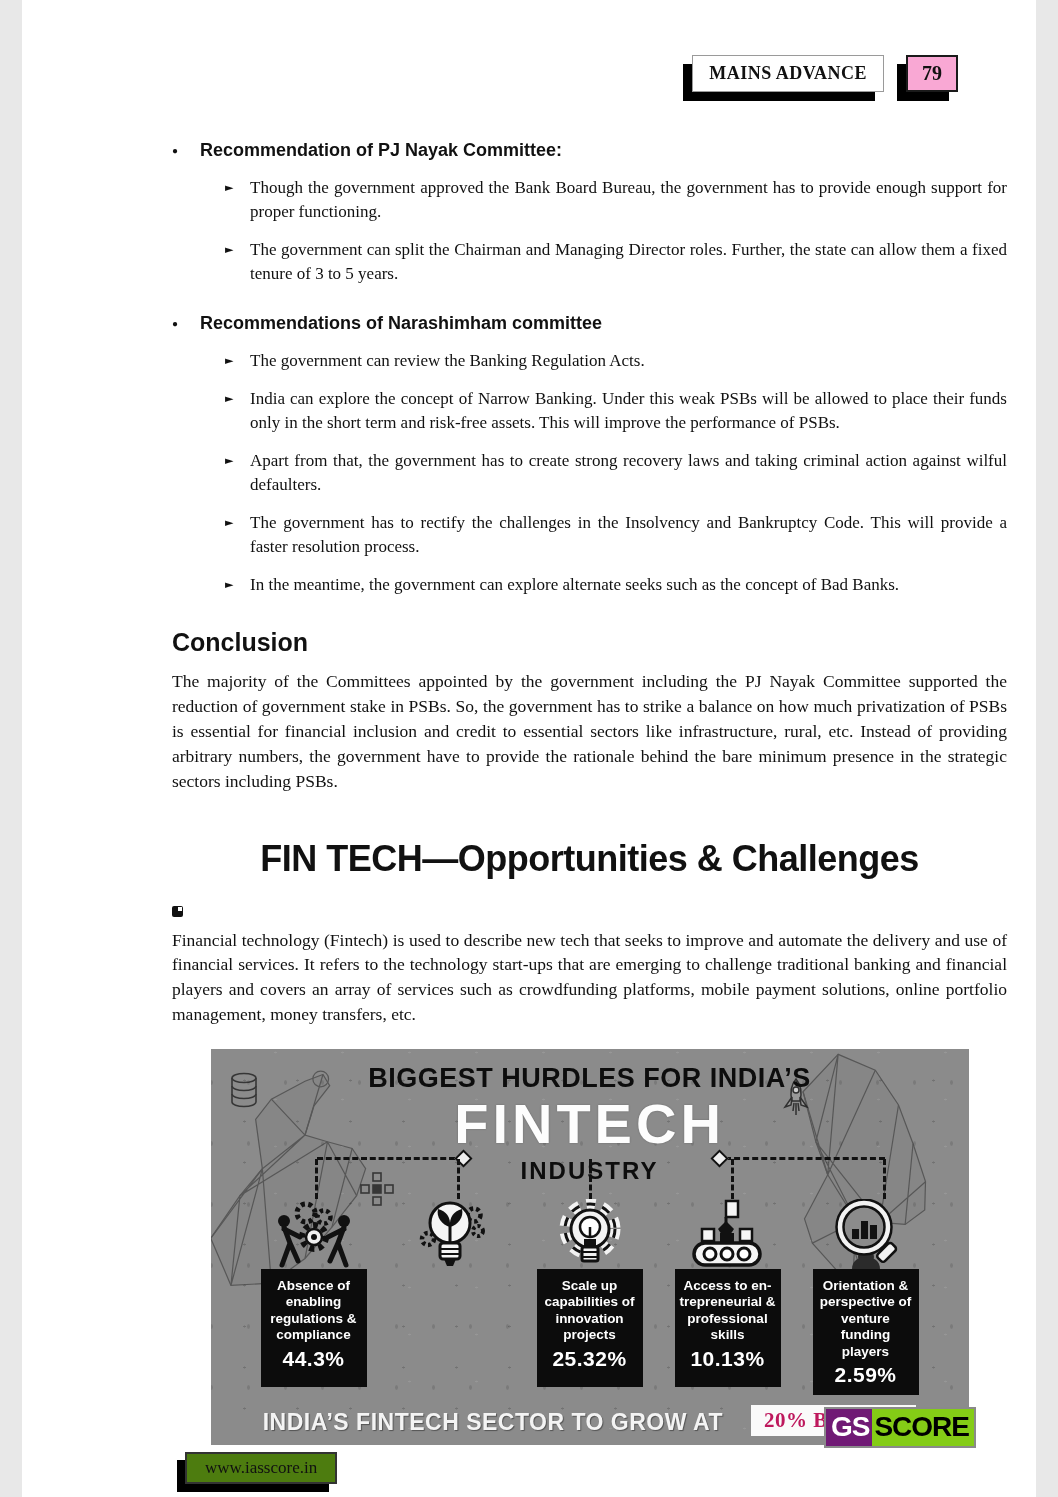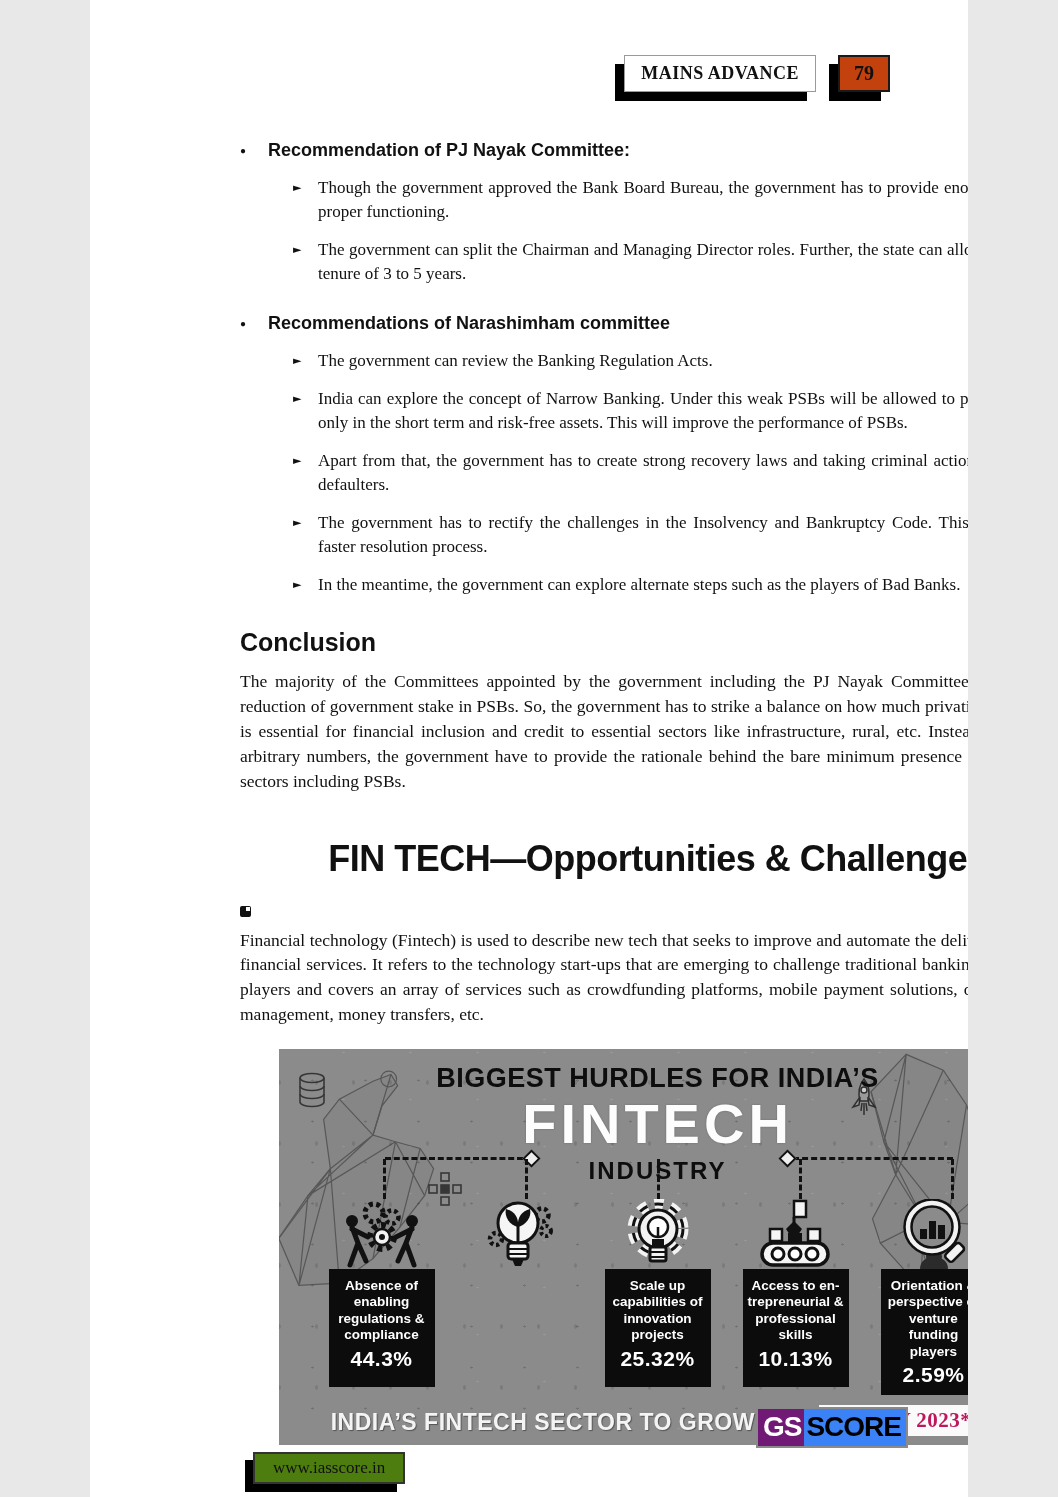--- a/index.html
+++ b/index.html
@@ -1,24 +1,24 @@
 <!DOCTYPE html>
 <html><head>
 <meta charset="utf-8">
 <style>
   html,body{margin:0;padding:0;background:#e8e8e8;}
-  .page{position:relative;width:878px;height:1497px;background:#ffffff;margin:0 auto;
+  .page{position:relative;width:1014px;height:1497px;background:#ffffff;margin:0 auto;
         font-family:"Liberation Serif",serif;color:#111;overflow:hidden;}
 
   
   .hdr{position:absolute;top:55px;right:78px;display:flex;gap:22px;align-items:flex-start;}
   .hdr-badge{background:#fff;border:1px solid #9a9a9a;box-shadow:-9px 9px 0 #000;
              padding:7px 16px;font-family:"Liberation Serif",serif;font-weight:bold;
              font-size:18px;letter-spacing:.5px;}
-  .hdr-page{background:#c2410c;border:2px solid #1a1a1a;box-shadow:-9px 9px 0 #000;
+  .hdr-page{background:#f9a8d4;border:2px solid #1a1a1a;box-shadow:-9px 9px 0 #000;
             padding:5px 14px;font-weight:bold;font-size:20px;}
 
   
   .content{position:absolute;left:150px;top:140px;width:835px;}
   .l1{display:flex;margin-top:26px;}
   .l1 .dot{width:28px;flex:0 0 28px;font-size:9px;line-height:22px;text-align:left;padding-left:22px;box-sizing:border-box;}
   .l1 .dot span{display:inline-block;transform:translateX(-22px);font-size:10px;}
   .l1-head{font-family:"Liberation Sans",sans-serif;font-weight:bold;font-size:18px;line-height:1.2;}
   .l1:first-child{margin-top:0;}
   .pts{margin:4px 0 0 0;}
@@ -79,21 +79,21 @@
   .hand.right{right:-18px;top:20px;transform:scaleX(-1) rotate(160deg);}
   .deco{position:absolute;opacity:.8;}
 
   
   .ftr-site{position:absolute;left:163px;top:1409px;background:#4d7c0f;border:2px solid #333;
             box-shadow:-8px 8px 0 #000;padding:4px 18px;font-size:17px;margin-top:43px;}
   .ftr-logo{position:absolute;right:60px;top:1407px;display:flex;border:2px solid #8a8a8a;
             font-family:"Liberation Sans",sans-serif;font-weight:bold;font-size:28px;
             line-height:1;background:#fff;}
   .ftr-logo .gs{background:#701a75;color:#fff;padding:4px 3px 5px 5px;letter-spacing:-1px;}
-  .ftr-logo .score{background:#3b82f6;color:#000;padding:4px 5px 5px 2px;letter-spacing:-1px;}
+  .ftr-logo .score{background:#84cc16;color:#000;padding:4px 5px 5px 2px;letter-spacing:-1px;}
 
   svg{display:block;}
 </style>
 </head>
 <body>
 
 <div class="page">
 
   <div class="hdr">
     <div class="hdr-badge">MAINS ADVANCE</div>
@@ -133,21 +133,21 @@
       <div class="l2">
         <div class="tri">►</div>
         <div class="txt">Apart from that, the government has to create strong recovery laws and taking criminal action against wilful defaulters.</div>
       </div>
       <div class="l2">
         <div class="tri">►</div>
         <div class="txt">The government has to rectify the challenges in the Insolvency and Bankruptcy Code. This will provide a faster resolution process.</div>
       </div>
       <div class="l2">
         <div class="tri">►</div>
-        <div class="txt">In the meantime, the government can explore alternate steps such as the players of Bad Banks.</div>
+        <div class="txt">In the meantime, the government can explore alternate seeks such as the concept of Bad Banks.</div>
       </div>
     </div>
 
     <div class="h2">Conclusion</div>
     <div class="para">The majority of the Committees appointed by the government including the PJ Nayak Committee supported the reduction of government stake in PSBs. So, the government has to strike a balance on how much privatization of PSBs is essential for financial inclusion and credit to essential sectors like infrastructure, rural, etc. Instead of providing arbitrary numbers, the government have to provide the rationale behind the bare minimum presence in the strategic sectors including PSBs.</div>
 
     <div class="big-title">FIN TECH—Opportunities &amp; Challenges</div>
     <div class="fin-item">
       <div class="sq">
           <div class="square-bullet"></div>

